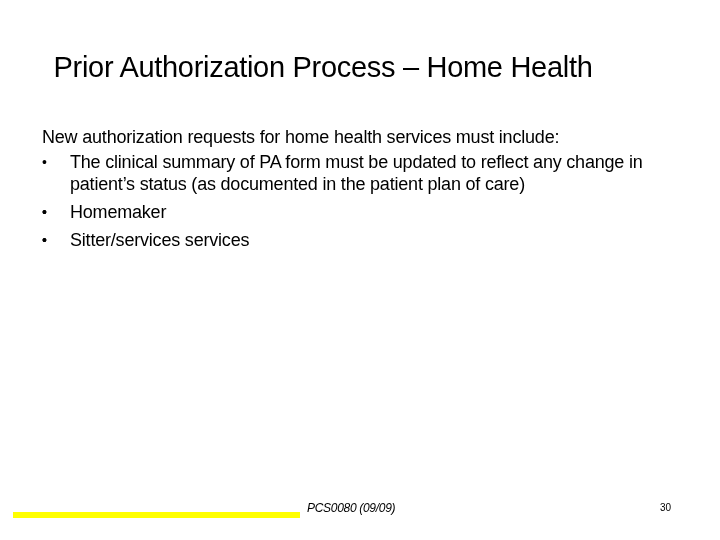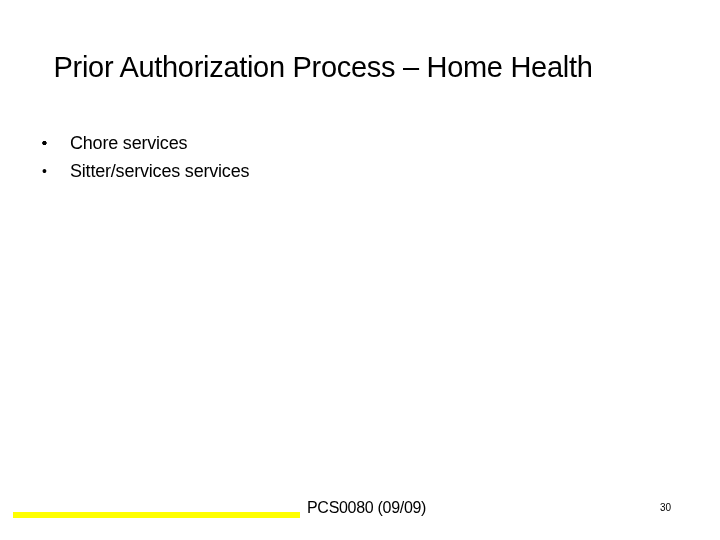--- a/index.html
+++ b/index.html
@@ -61,52 +61,55 @@
       left: 13px;
       top: 512px;
       width: 287px;
       height: 6px;
       background: #ffff00;
     }
     .footer-code {
       position: absolute;
       left: 307px;
       top: 500px;
-      font-size: 16px;
+      font-size: 12px;
       line-height: 16px;
       letter-spacing: -0.3px;
+      font-style: italic;
     }
     .page-number {
       position: absolute;
       left: 660px;
       top: 500px;
       font-size: 10px;
       line-height: 16px;
     }
   </style>
 </head>
 <body>
 
 <div>
   <div class="slide-title">Prior Authorization Process – Home Health</div>
 
   <div class="body-text">
+    <div class="intro">New authorization requests for home health services must include:</div>
     <ul class="bullets">
       <li class="bullet">
         <span class="bullet-dot">•</span>
+        <span>The clinical summary of PA form must be updated to reflect any change in patient’s status (as documented in the patient plan of care)</span>
       </li>
       <li class="bullet">
         <span class="bullet-dot">•</span>
       </li>
       <li class="bullet">
         <span class="bullet-dot">•</span>
+        <span>Homemaker</span>
       </li>
       <li class="bullet">
         <span class="bullet-dot">•</span>
-        <span>Chore services</span>
       </li>
       <li class="bullet">
         <span class="bullet-dot">•</span>
         <span>Sitter/services services</span>
       </li>
     </ul>
   </div>
 
   <div class="footer-bar"></div>
   <div class="footer-code">PCS0080 (09/09)</div>

